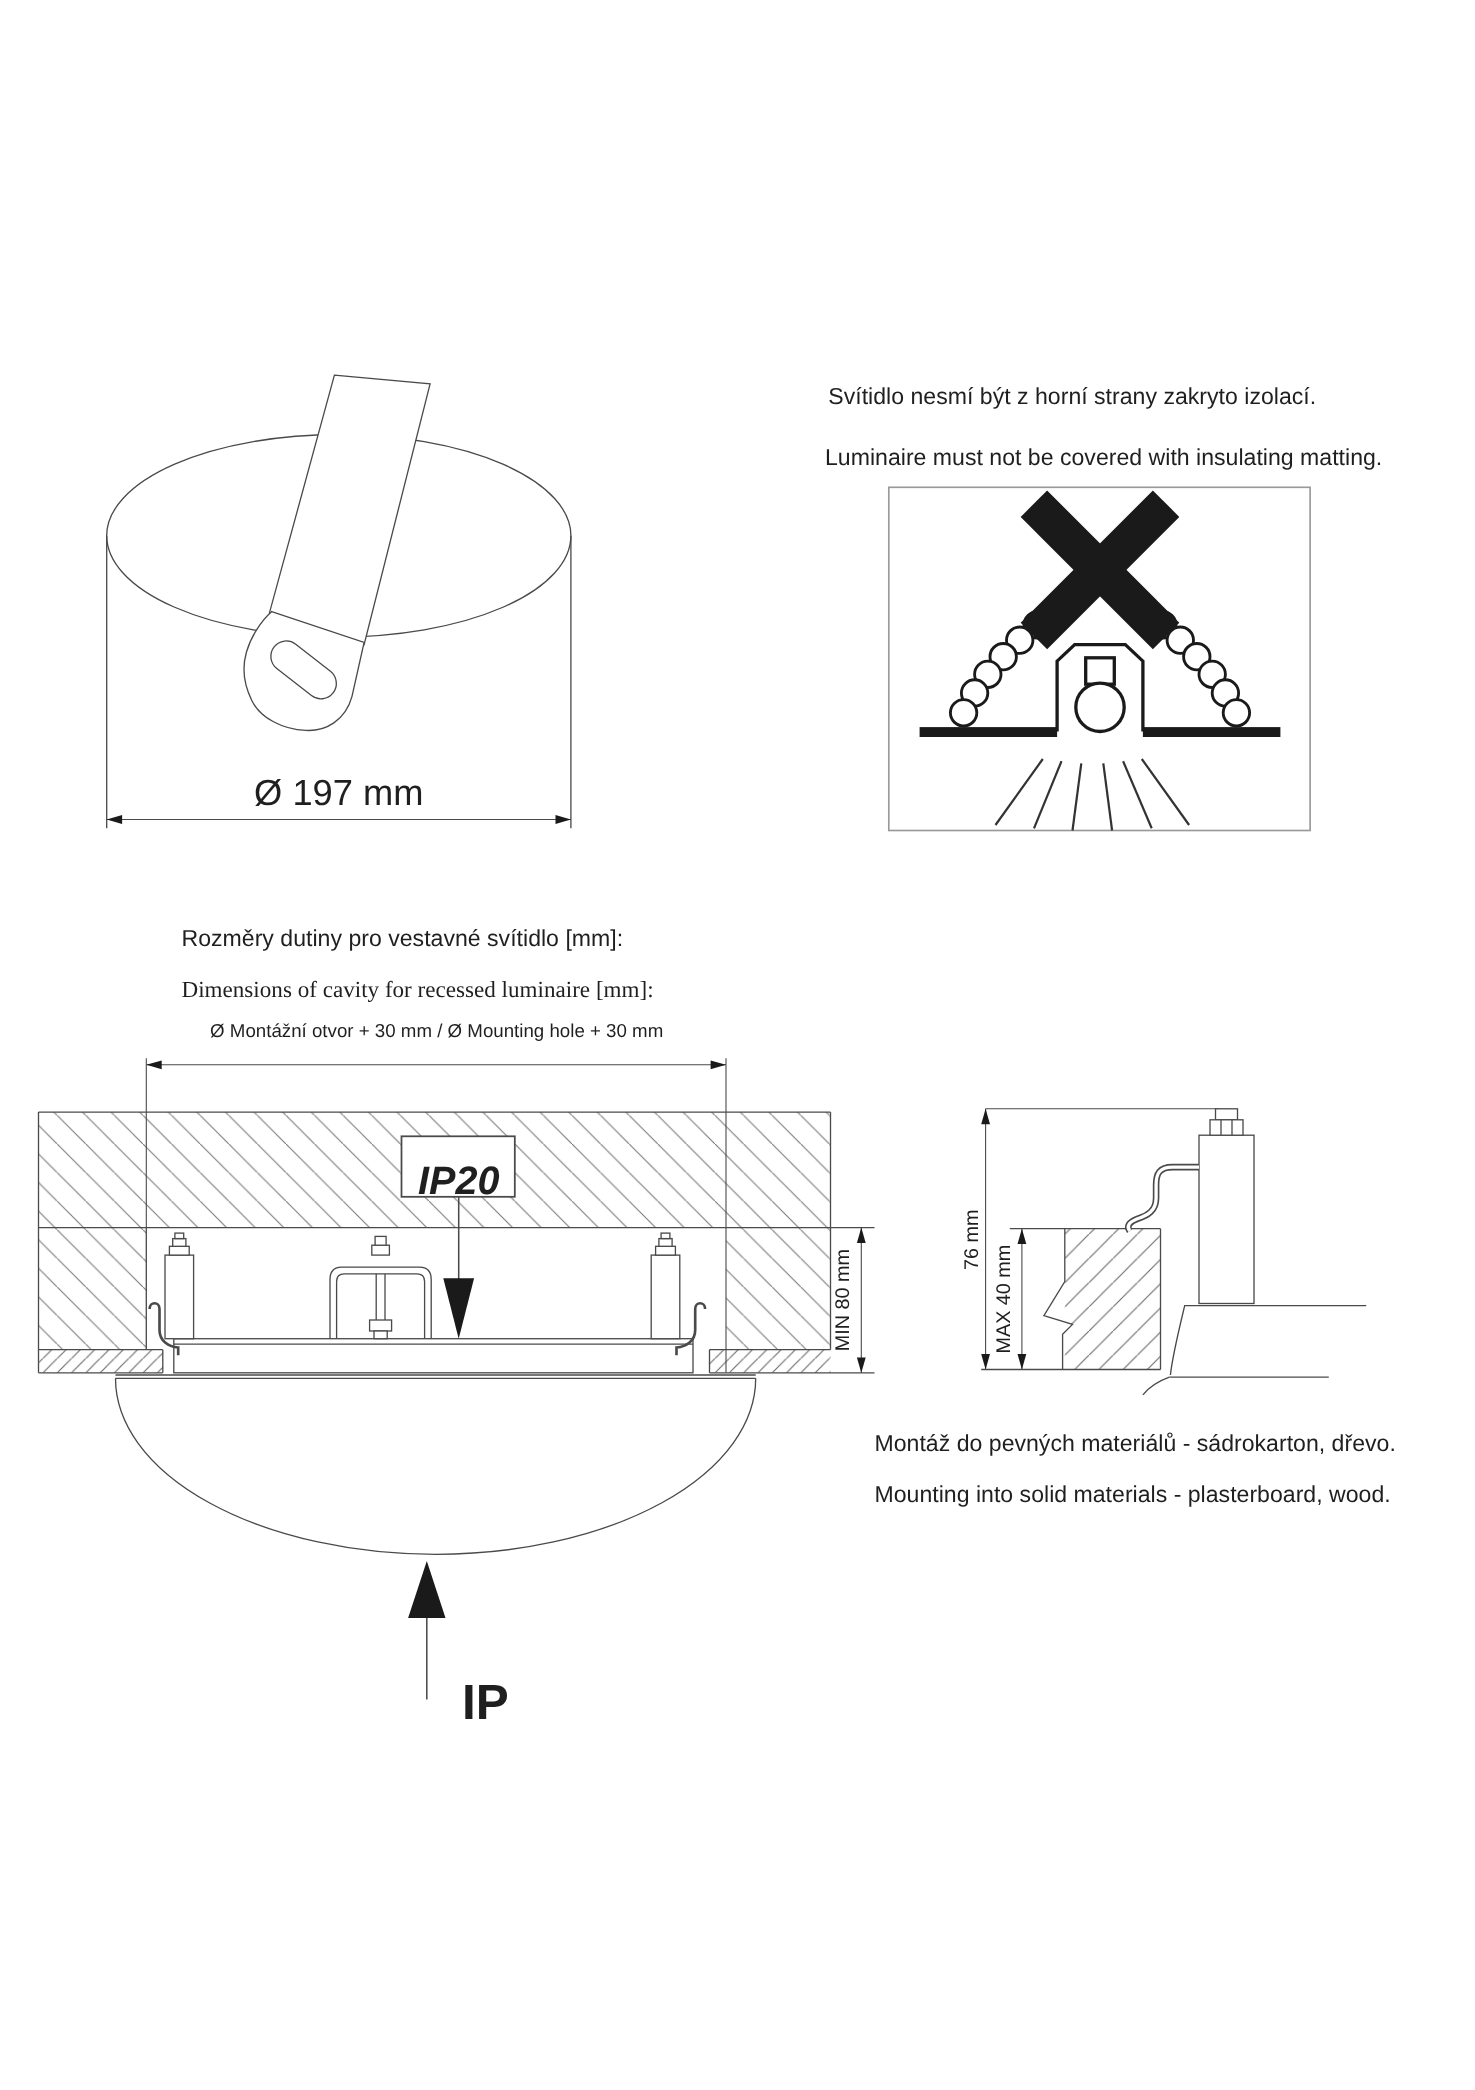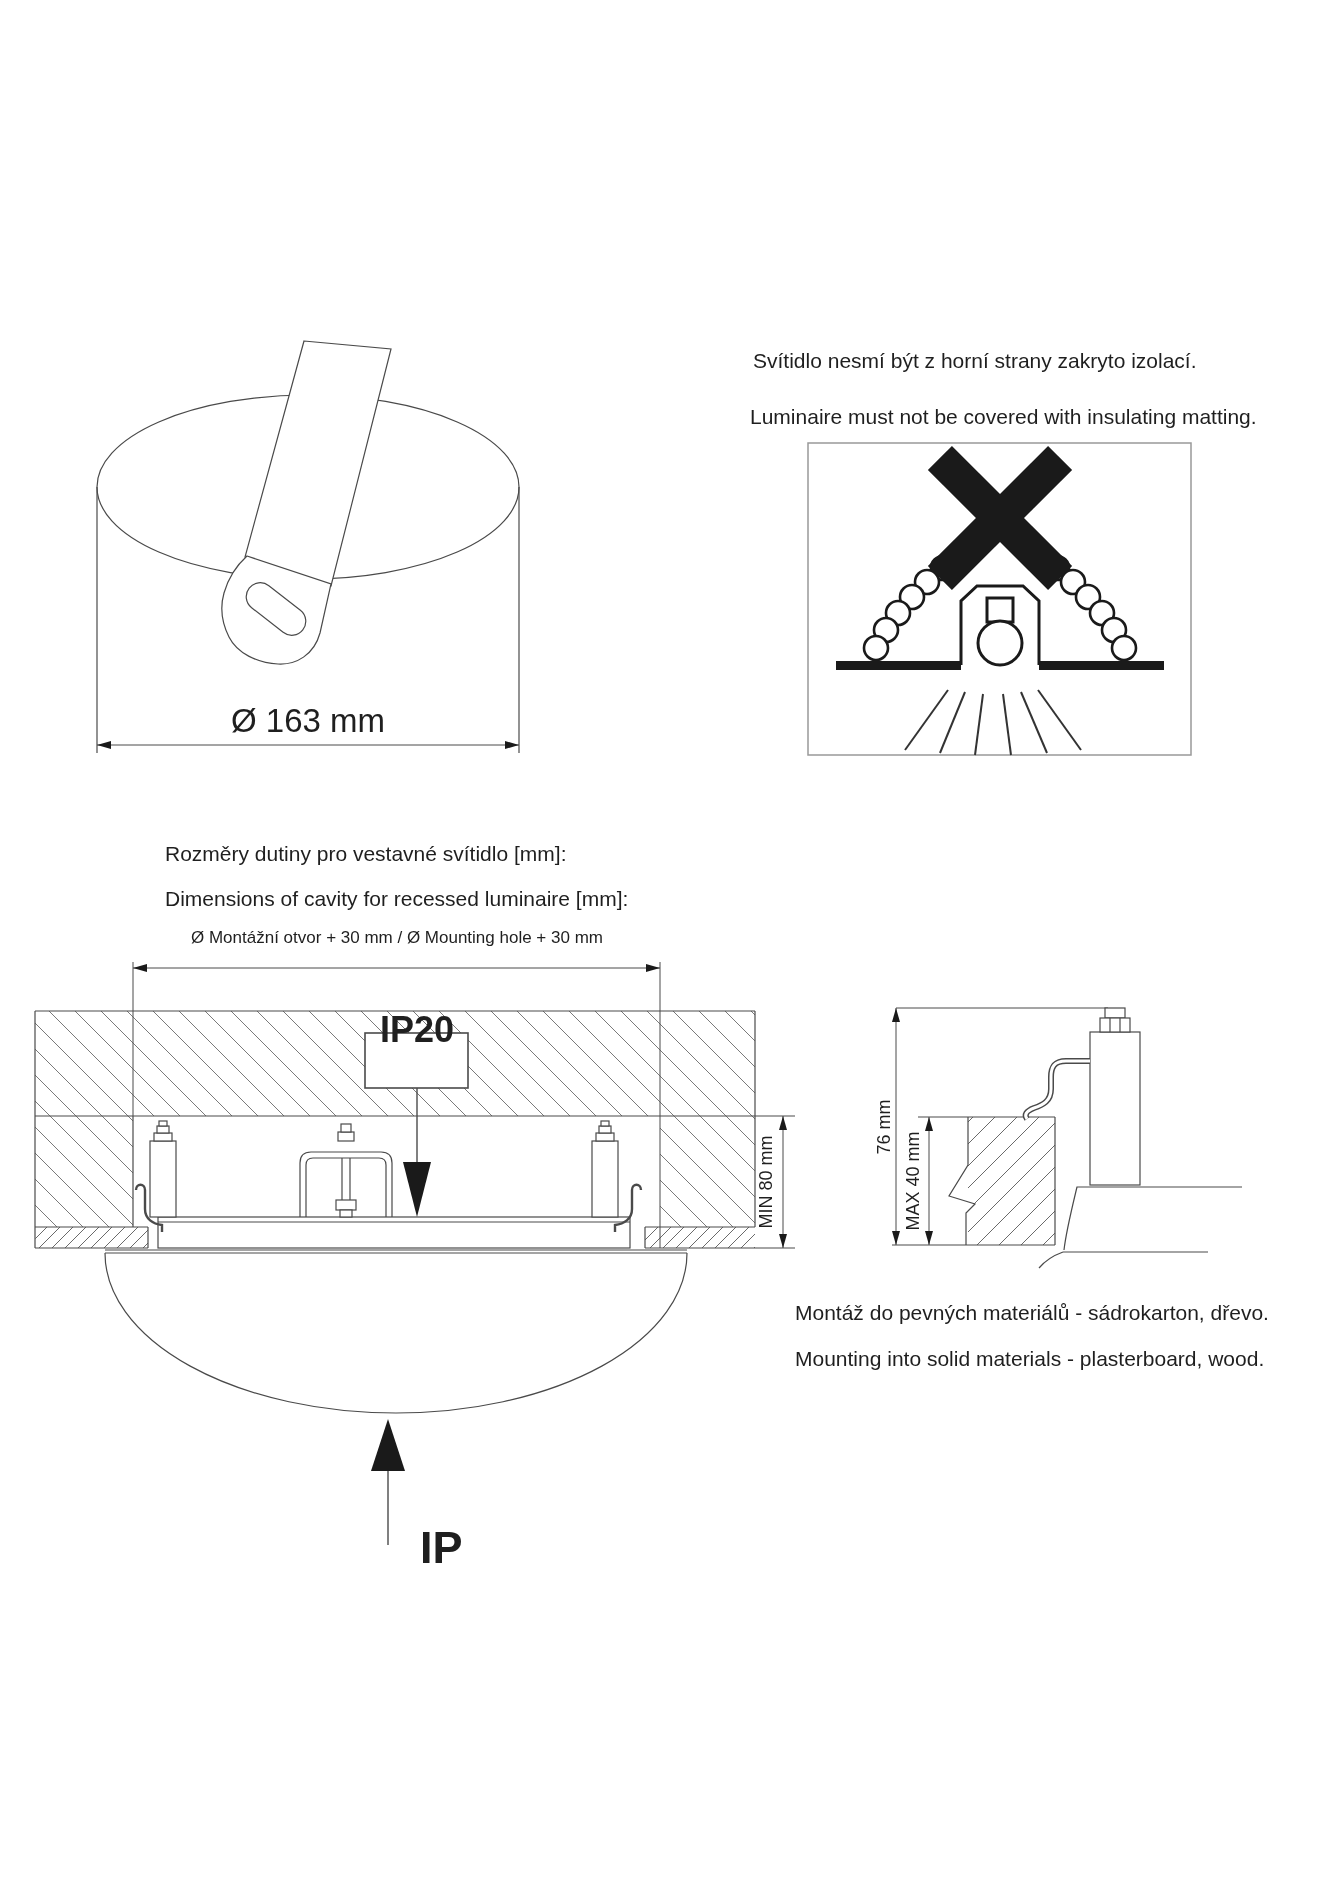--- a/index.html
+++ b/index.html
@@ -234,28 +234,28 @@
       <path d="M1242,1187 L1077,1187 C1071,1212 1066,1232 1064,1250"></path>
       <line x1="1063" y1="1252" x2="1208" y2="1252"></line>
       <path d="M1063,1252 C1052,1256 1044,1262 1039,1268"></path>
     </g>
   </g>
 </svg>
 
 <div class="txt body-txt" style="left:753px;top:349px;">Svítidlo nesmí být z horní strany zakryto izolací.</div>
 <div class="txt body-txt" style="left:750px;top:393px;margin-top:12px;">Luminaire must not be covered with insulating matting.</div>
 
-<div class="txt dim-big" style="left:308px;top:702px;">Ø 163 mm</div>
+<div class="txt dim-big" style="left:308px;top:702px;">Ø 197 mm</div>
 
 <div class="txt body-txt" style="left:165px;top:842px;text-align:right;">Rozměry dutiny pro vestavné svítidlo [mm]:</div>
-<div class="txt body-txt" style="left:165px;top:887px;">Dimensions of cavity for recessed luminaire [mm]:</div>
+<div class="txt body-txt" style="left:165px;top:887px;font-family:Liberation Serif, serif;">Dimensions of cavity for recessed luminaire [mm]:</div>
 
 <div class="txt dim-small" style="left:397px;top:928px;">Ø Montážní otvor + 30 mm / Ø Mounting hole + 30 mm</div>
 
-<div class="txt ip20" style="left:417px;top:1009px;">IP20</div>
+<div class="txt ip20" style="left:417px;top:1052px;font-style:italic;">IP20</div>
 
 <div class="txt rot" style="left:766px;top:1182px;">MIN 80 mm</div>
 
 <div class="txt rot" style="left:884px;top:1127px;">76 mm</div>
 <div class="txt rot" style="left:913px;top:1181px;">MAX 40 mm</div>
 
 <div class="txt ip" style="left:420px;top:1522px;">IP</div>
 
 <div class="txt body-txt" style="left:795px;top:1301px;">Montáž do pevných materiálů - sádrokarton, dřevo.</div>
 <div class="txt body-txt" style="left:795px;top:1347px;">Mounting into solid materials - plasterboard, wood.</div>

